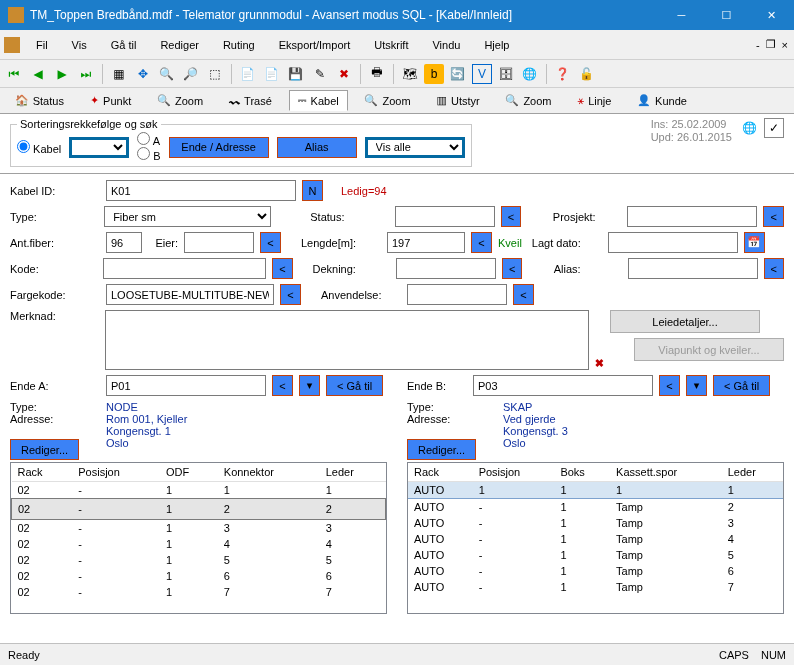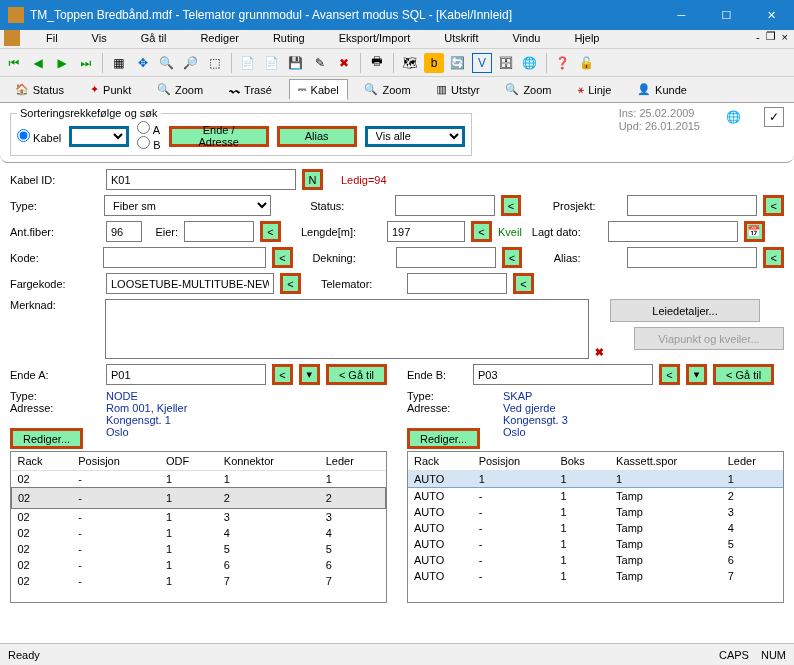--- a/index.html
+++ b/index.html
@@ -1,36 +1,36 @@
 <!DOCTYPE html>
 <html><head>
 <meta charset="utf-8">
 <style>
 * { box-sizing: border-box; margin: 0; padding: 0; font-family: "Segoe UI", Tahoma, sans-serif; font-size: 11px; }
 html, body { width: 794px; height: 665px; overflow: hidden; background: #fff; }
 .titlebar { height: 30px; background: #1c7dca; display: flex; align-items: center; padding: 0 0 0 8px; color: #fff; }
 .titlebar .app-icon { width: 16px; height: 16px; background: #c98a2f; margin-right: 6px; display: inline-block; }
 .titlebar .title { flex: 1; font-size: 12px; }
 .titlebar .win-btn { width: 45px; height: 30px; display: flex; align-items: center; justify-content: center; color: #fff; }
-.menubar { height: 19px; background: #f0f0f0; display: flex; align-items: flex-start; padding: 0 4px; gap: 18px; border-bottom: 1px solid #d0d0d0; }
+.menubar { height: 30px; background: #f0f0f0; display: flex; align-items: center; padding: 0 4px; gap: 8px; border-bottom: 1px solid #d0d0d0; }
 .menubar .m { padding: 2px 8px; }
 .menubar .mdi { margin-left: auto; display: flex; gap: 2px; align-items: center; font-family: monospace; }
 .menubar .mdi span { padding: 0 2px; }
 .toolbar { height: 28px; background: #f0f0f0; display: flex; align-items: center; padding: 0 4px; gap: 4px; border-bottom: 1px solid #d0d0d0; }
 .tool { width: 20px; height: 20px; display: flex; align-items: center; justify-content: center; font-size: 12px; }
 .sep { width: 1px; height: 20px; background: #c0c0c0; margin: 0 2px; }
 .navtabs { height: 26px; background: #f0f0f0; display: flex; align-items: center; padding: 0 6px; gap: 8px; border-bottom: 1px solid #a0a0a0; }
 .navtab { display: flex; align-items: center; gap: 4px; padding: 3px 8px; border: 1px solid transparent; }
 .navtab.active { background: #fff; border: 1px solid #a0a0a0; border-bottom: 1px solid #fff; }
-.sortrow { display: flex; align-items: flex-start; padding: 4px 10px 6px; gap: 20px; border-bottom: 1px solid #a0a0a0; border-radius: 8px; }
+.sortrow { display: flex; align-items: flex-start; padding: 4px 10px 6px; gap: 4px; border-bottom: 1px solid #a0a0a0; }
 .sortrow fieldset { border: 1px solid #c8c8c8; padding: 2px 6px 4px; }
 .sortrow legend { font-size: 11px; padding: 0 3px; }
 .sortrow select { height: 21px; width: 72px; border: 3px solid #0369a1; background: #fff; }
 .radio-col label { display: block; font-size: 11px; }
-.btn { height: 21px; padding: 0 10px; border: 3px solid #c2410c; background: #86efac; display: inline-flex; align-items: center; justify-content: center; }
+.btn { height: 21px; padding: 0 10px; border: 1px solid #c2410c; background: #3b82f6; display: inline-flex; align-items: center; justify-content: center; }
 .sq { width: 21px; height: 21px; padding: 0; justify-content: center; }
 .content { padding: 6px 10px 0; }
 .row { display: flex; align-items: center; margin-bottom: 5px; gap: 6px; min-height: 21px; }
 .lbl { width: 90px; }
 .inp { height: 21px; border: 1px solid #7a7a7a; padding: 0 4px; background: #fff; }
 .sel { height: 21px; border: 1px solid #7a7a7a; background: #fff; padding: 0 4px; }
 .group-col { display: flex; flex-direction: column; gap: 5px; }
 .table-wrap { border: 1px solid #828790; height: 152px; overflow-y: scroll; background: #fff; }
 table { width: 100%; border-collapse: collapse; }
 th { text-align: left; padding: 3px 6px; background: #fff; border-bottom: 1px solid #e0e0e0; font-weight: normal; position: sticky; top: 0; }
@@ -202,21 +202,21 @@
     <span style="width:70px">Alias:</span>
     <input class="inp" style="width: 130px;" value="">
     <button class="btn sq">&lt;</button>
   </div>
 
   <div class="row">
     <span class="lbl">Fargekode:</span>
     <input class="inp" style="width: 168px;" value="LOOSETUBE-MULTITUBE-NEW">
     <button class="btn sq">&lt;</button>
     <span style="width:8px"></span>
-    <span style="width:80px">Telemator:</span>
+    <span style="width:80px">Anvendelse:</span>
     <input class="inp" style="width: 100px;" value="">
     <button class="btn sq">&lt;</button>
   </div>
 
   <div class="row" style="align-items:flex-start">
     <span class="lbl">Merknad:</span>
     <textarea class="inp" style="width: 490px;"></textarea>
     <div style="display:flex;flex-direction:column;justify-content:flex-end;height:60px;gap:4px">
       <span class="close-x" style="align-self:center">✖</span>
     </div>

